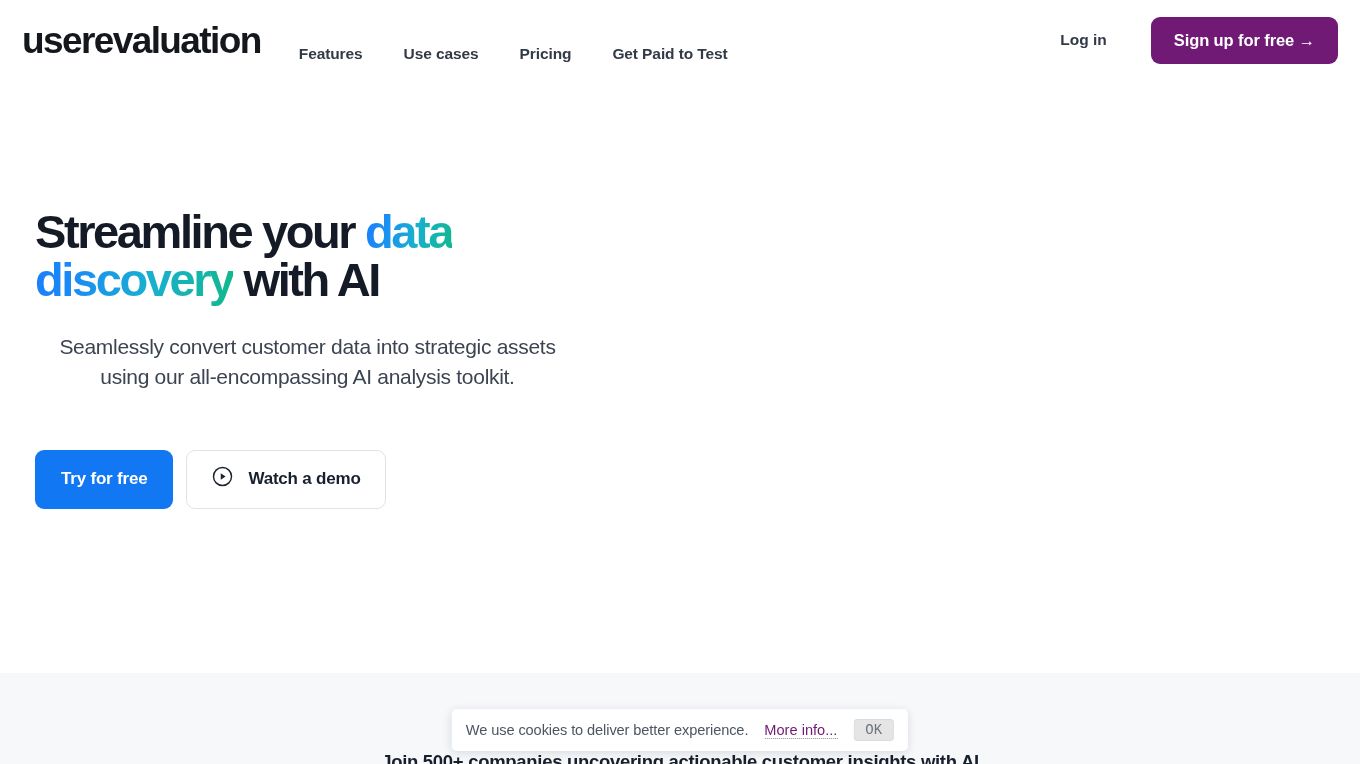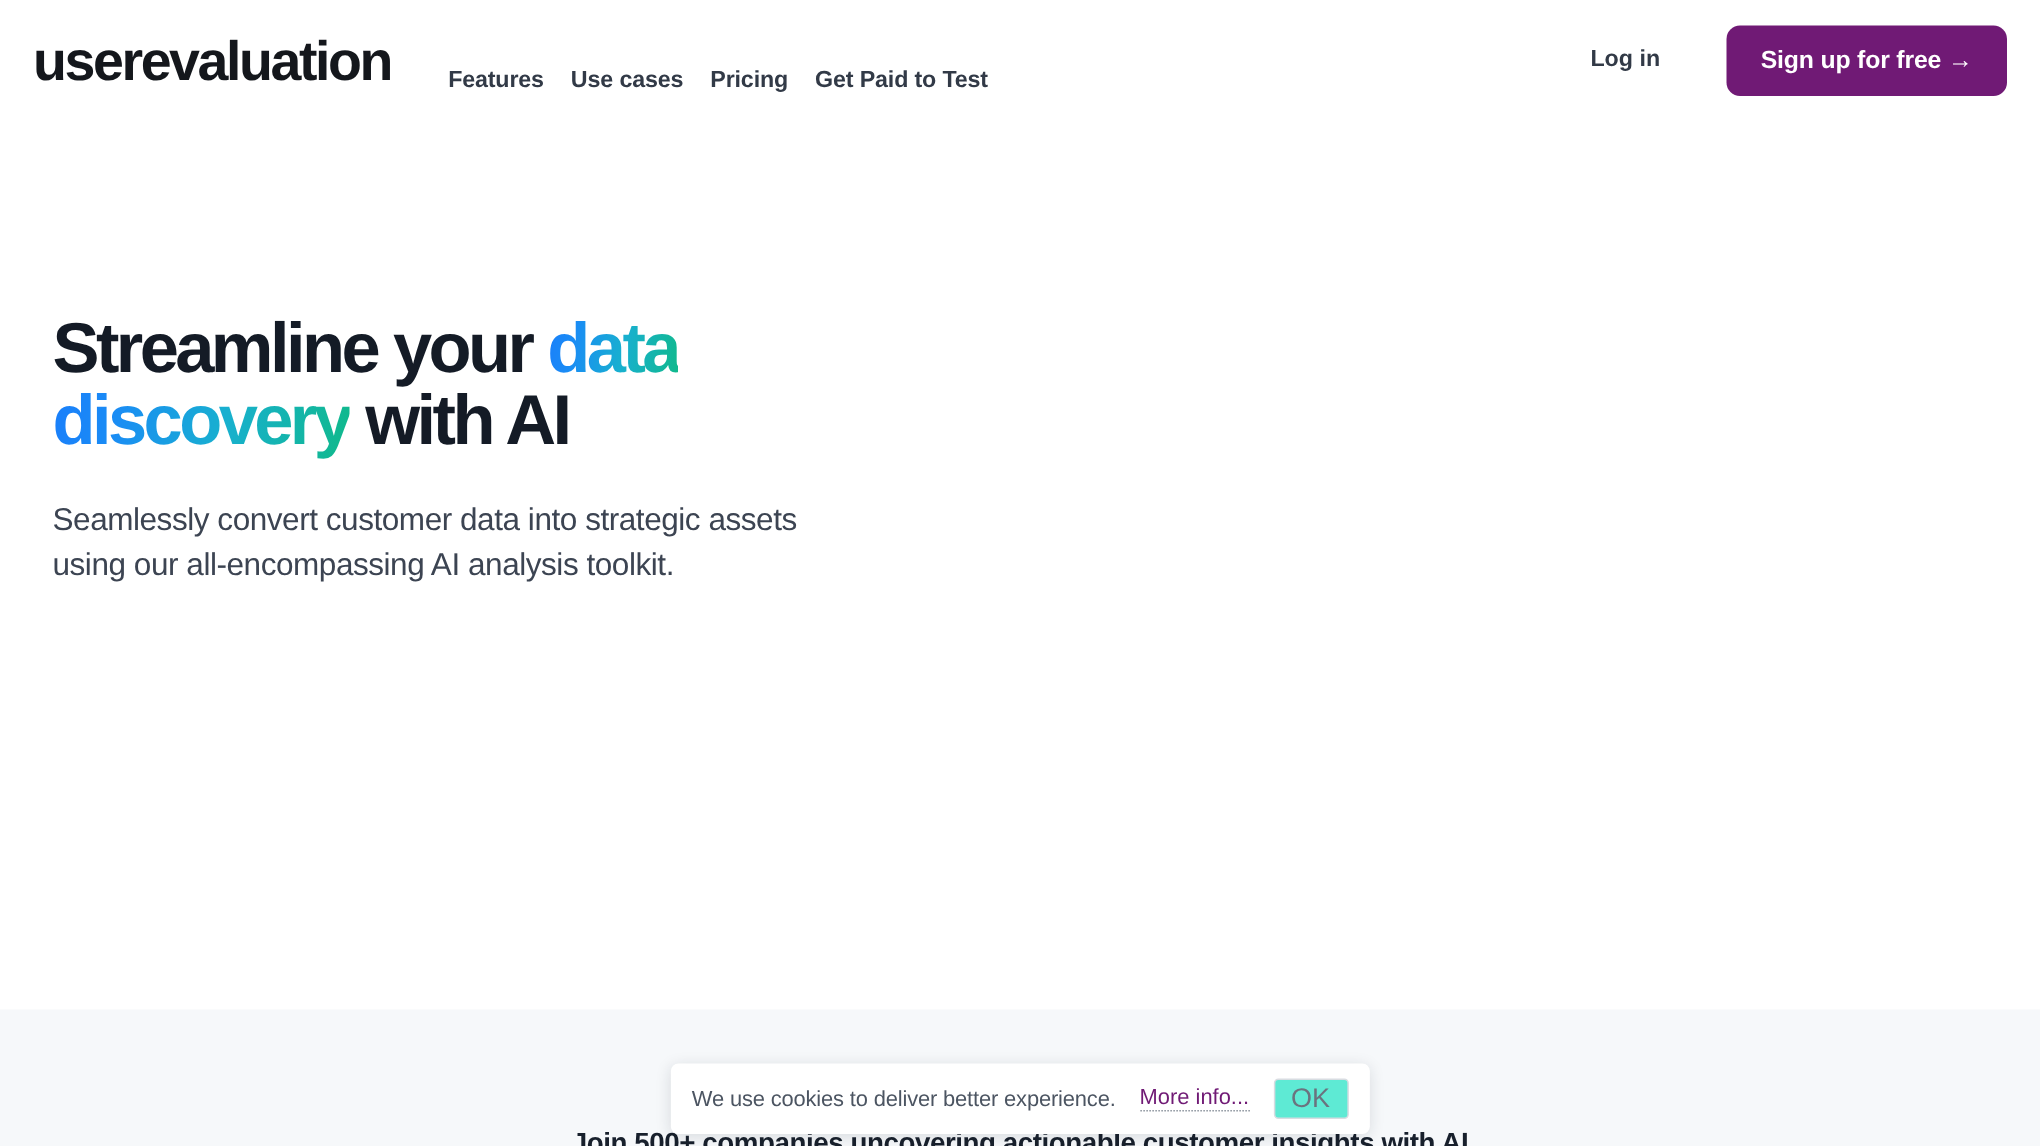--- a/index.html
+++ b/index.html
@@ -34,21 +34,21 @@
     letter-spacing: -1.6px;
     color: #14171c;
     line-height: 1;
     margin-right: 38px;
     white-space: nowrap;
   }
 
   .nav {
     display: flex;
     align-items: flex-end;
-    gap: 18px;
+    gap: 41px;
     margin-top: 28px;
   }
 
   .nav-item {
     font-size: 15.5px;
     font-weight: 600;
     color: #323a47;
     text-decoration: none;
     white-space: nowrap;
     cursor: pointer;
@@ -116,20 +116,21 @@
   }
 
   .subhead {
     margin-top: 28px;
     font-size: 21px;
     line-height: 1.43;
     color: #3c4452;
     letter-spacing: -0.3px;
     max-width: 545px;
     font-weight: 400;
+    text-align: center;
   }
 
   .cta-row {
     margin-top: 58px;
     display: flex;
     align-items: center;
     gap: 13px;
   }
 
   .btn-primary {
@@ -215,28 +216,28 @@
     letter-spacing: -0.1px;
   }
   .cookie-link {
     font-size: 14.6px;
     color: #701a75;
     text-decoration: none;
     border-bottom: 1px dotted #8a929c;
     cursor: pointer;
   }
   .cookie-ok {
-    font-size: 18px;
+    font-size: 14px;
     color: #6b737f;
-    background: #5eead4;
+    background: #e5e5e5;
     border: 1px solid #d8dce1;
     border-radius: 3px;
     padding: 2px 11px;
     cursor: pointer;
-    font-family: Liberation Sans, sans-serif;
+    font-family: Liberation Mono, monospace;
   }
 </style>
 </head>
 <body>
 
 <div class="header">
   <div class="logo">userevaluation</div>
 
   <nav class="nav">
     <a class="nav-item">Features</a>
@@ -251,20 +252,32 @@
   </div>
 </div>
 
 <div class="hero">
 
   <div class="hero-left">
     <h1 class="headline"><span>Streamline your </span><span class="grad">data</span><br><span class="grad">discovery</span><span> with AI</span></h1>
 
     <p class="subhead">Seamlessly convert customer data into strategic assets using our all-encompassing AI analysis toolkit.</p>
 
+    <div class="cta-row">
+      <button class="btn-primary">Try for free</button>
+      <button class="btn-secondary">
+        <span>
+          <svg width="23" height="23" viewBox="0 0 24 24" fill="none">
+            <circle cx="12" cy="12" r="9.4" stroke="#1c2430" stroke-width="1.5"></circle>
+            <path d="M10.2 8.6L15.2 12l-5 3.4V8.6z" fill="#1c2430"></path>
+          </svg>
+        </span>
+        <span>Watch a demo</span>
+      </button>
+    </div>
   </div>
 
   <div class="hero-right">
 
     
     
 
     
     
 

